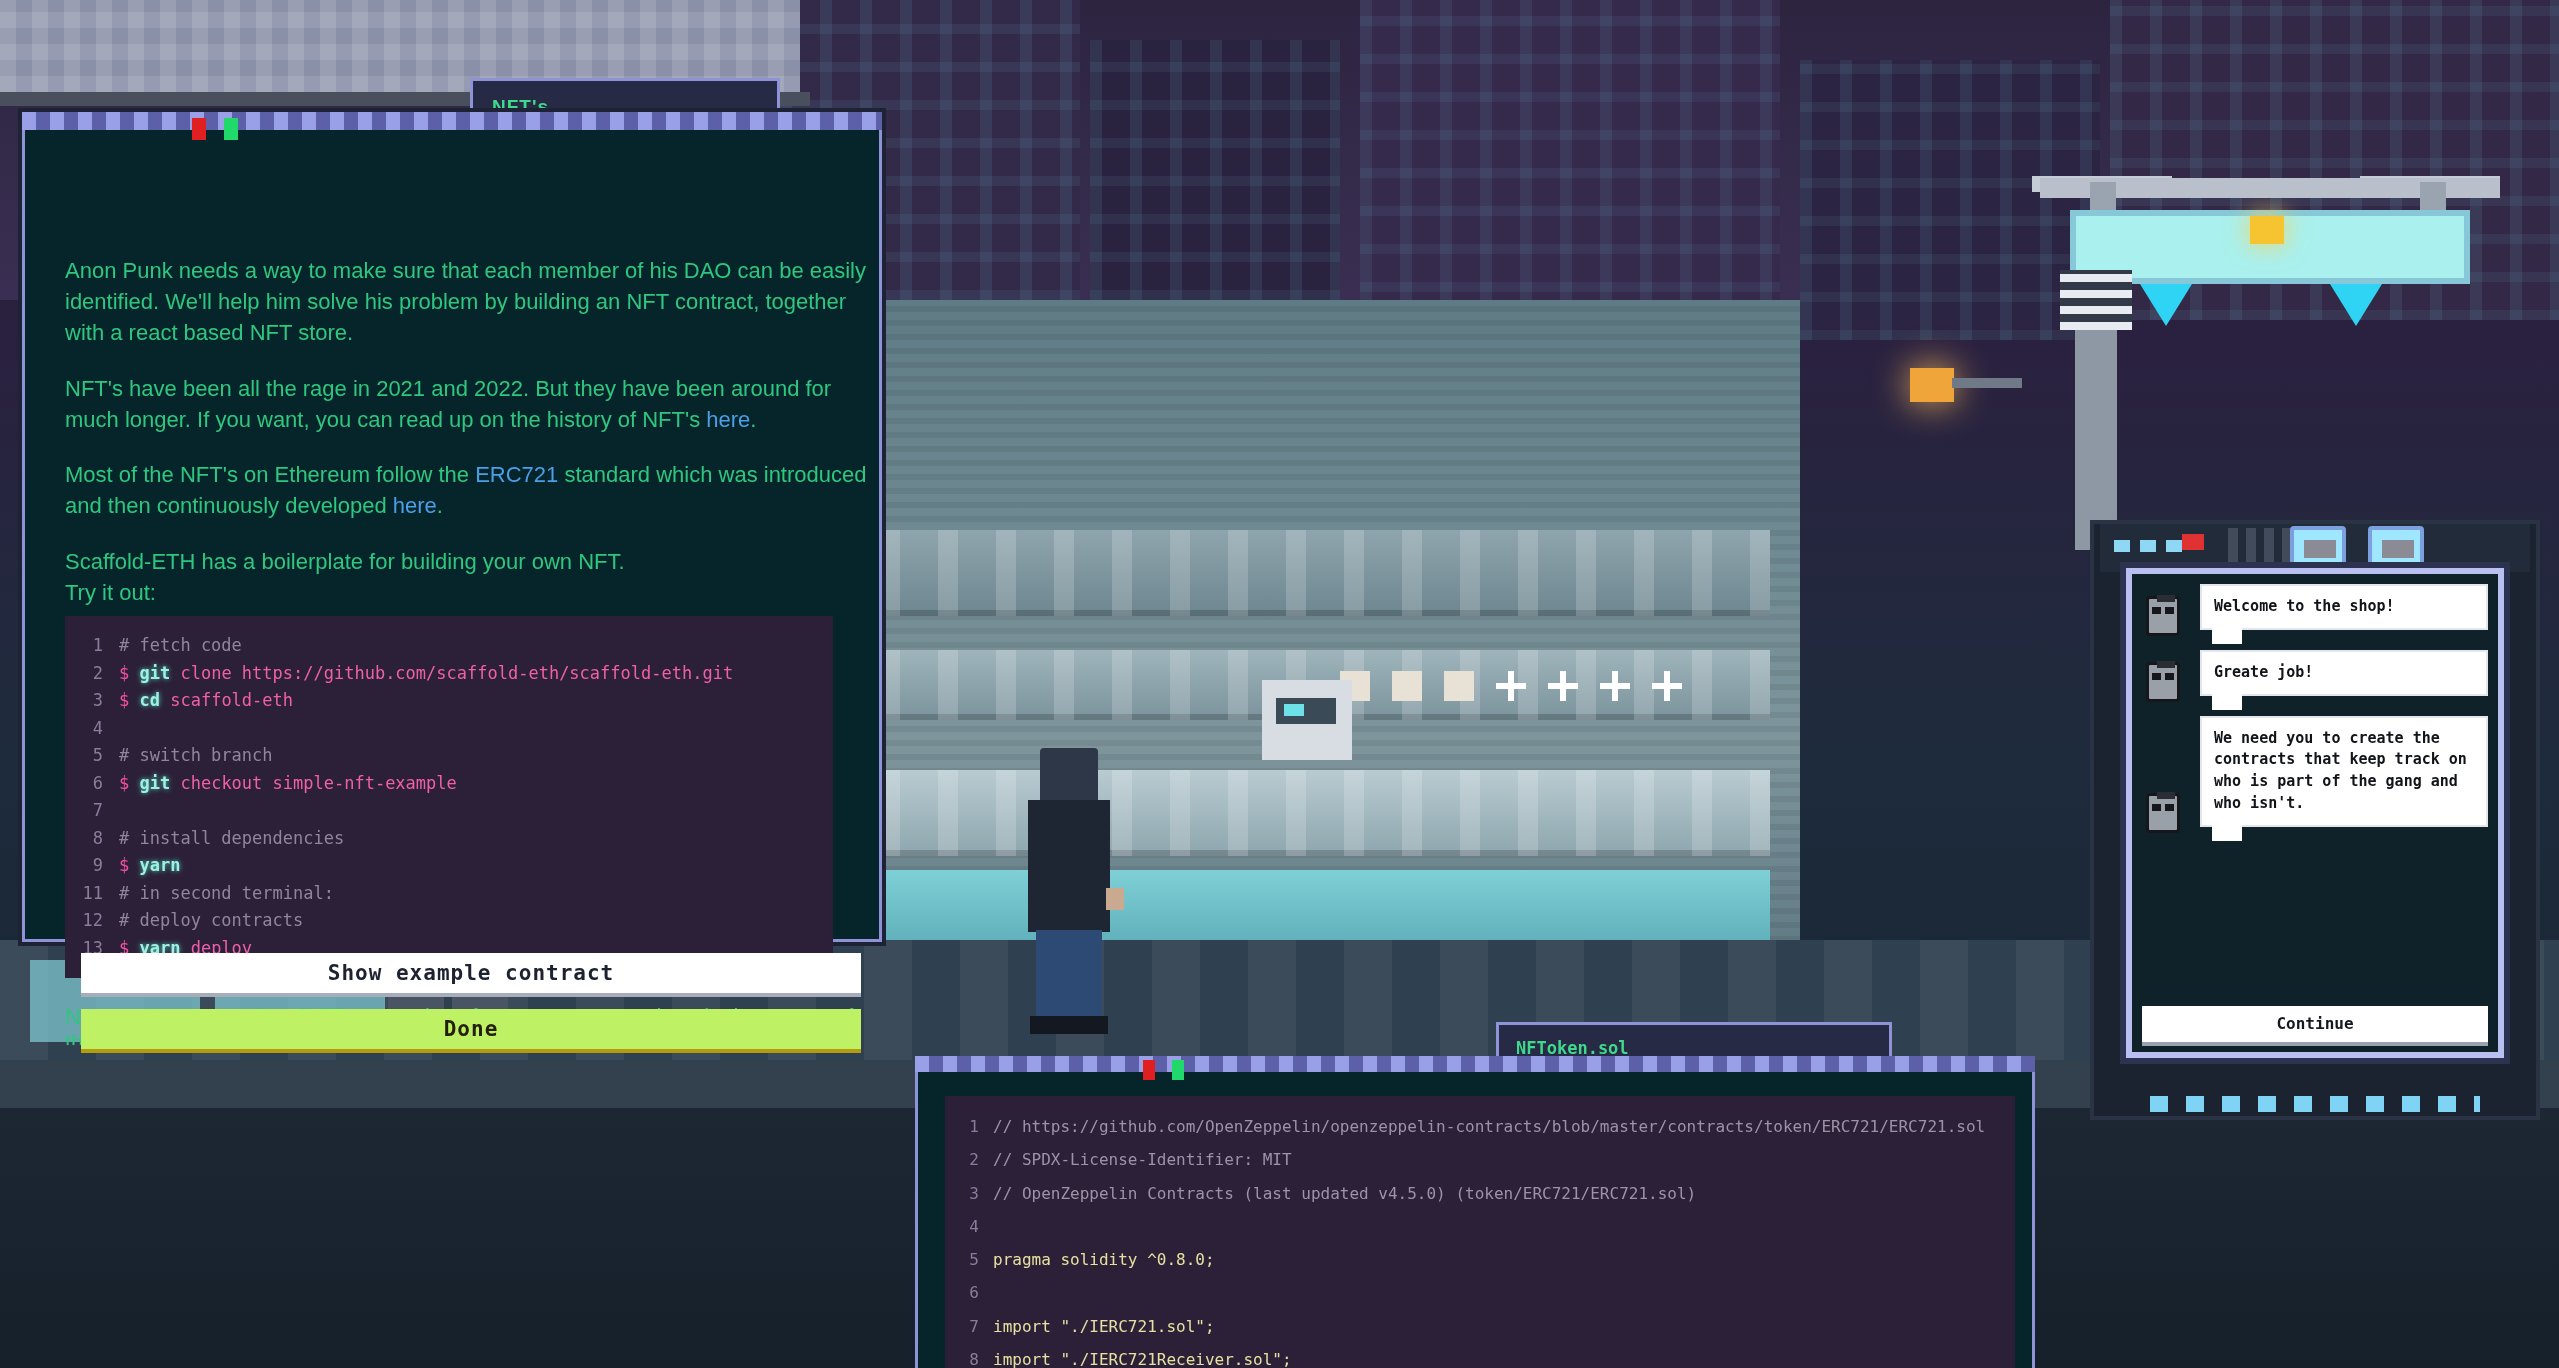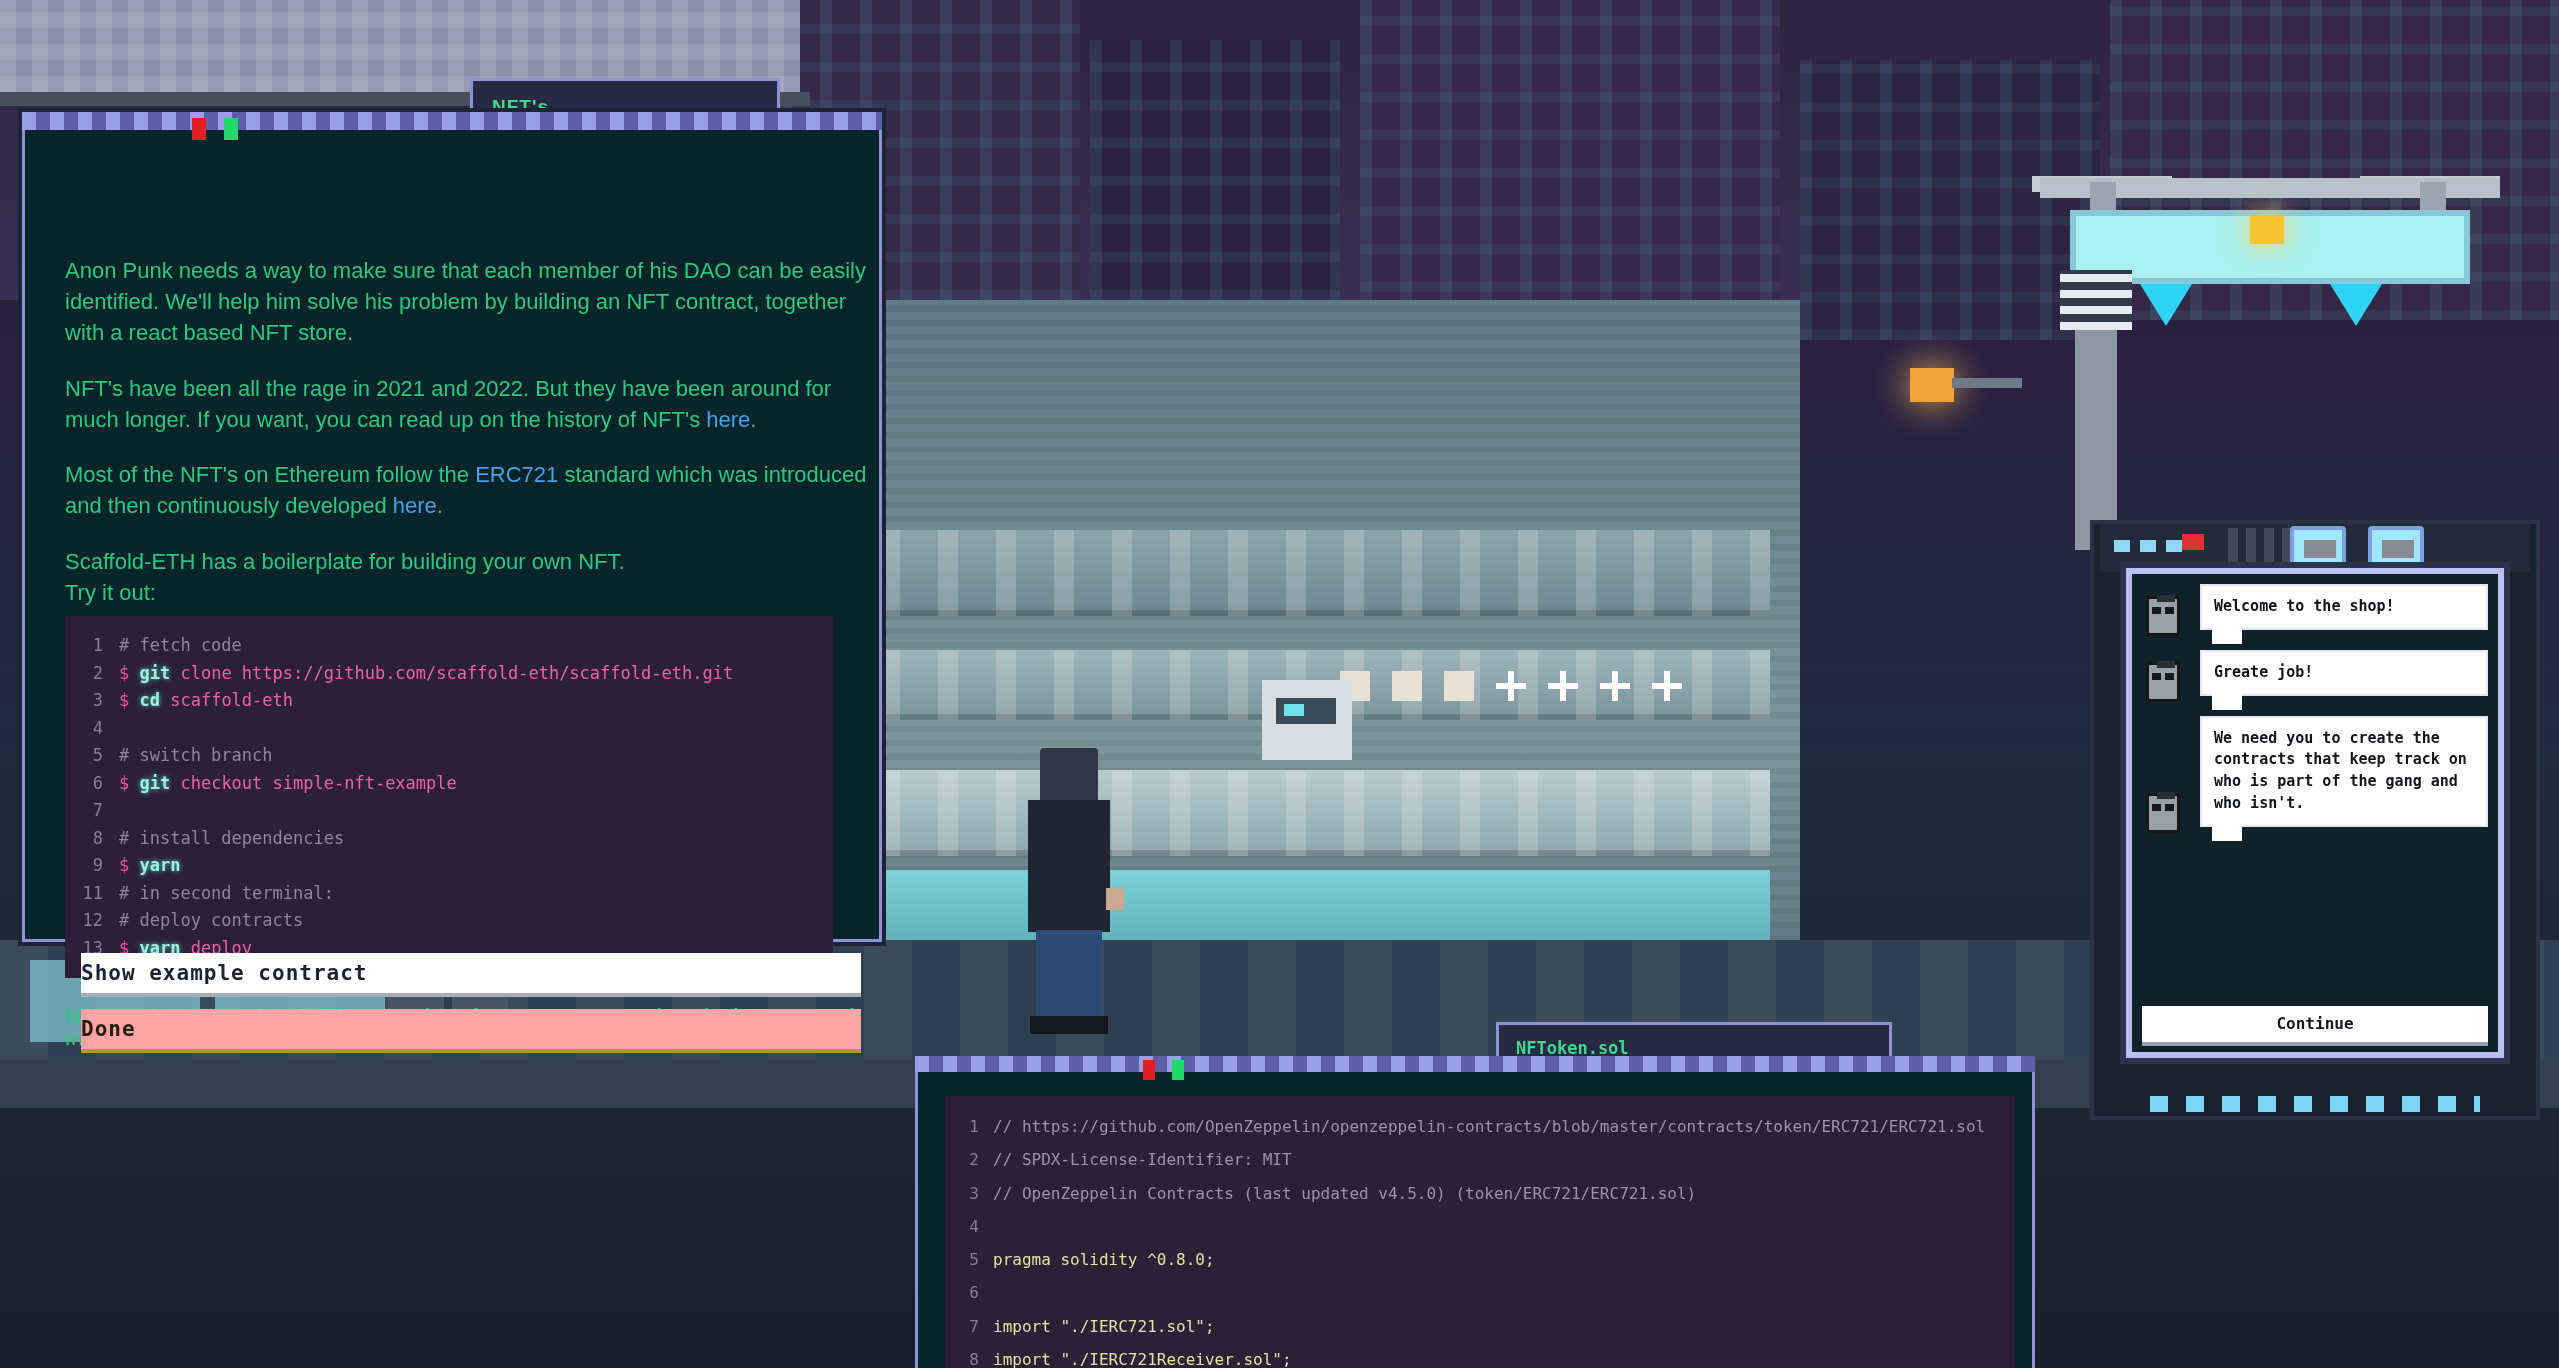--- a/index.html
+++ b/index.html
@@ -188,26 +188,26 @@
   .ccode{ white-space:pre; color:#c9c2d6; }
   .tok-comment{color:#8f869c;}
   .tok-dollar{color:#f050a0;}
   .tok-cmd{color:#9ff0e0;font-weight:bold;text-shadow:0 0 5px #4fd9c0;}
   .tok-arg{color:#f060a8;}
 
   .note{ font-family:"Liberation Sans", sans-serif; font-size:22px; color:#2fc77f; margin:4px 0 30px 0;}
 
   .btn-row{ position:absolute; left:56px; top:838px; width:780px; }
   .btn{
-    display:block; width:780px; height:40px; line-height:40px; text-align:left;
+    display:block; width:780px; height:40px; line-height:40px; text-align:center;
     font-family:"DejaVu Sans Mono", monospace; font-weight:bold; font-size:21px;
     letter-spacing:1px; border:none; cursor:pointer;
   }
   .btn-show{ background:#ffffff; color:#1c2230; box-shadow:0 4px 0 #a7adbb; margin-bottom:16px;}
-  .btn-done{ background:#fca5a5; color:#241f06; box-shadow:0 4px 0 #b39c10;}
+  .btn-done{ background:#bef264; color:#241f06; box-shadow:0 4px 0 #b39c10;}
 
   
   .chat{
     position:absolute;left:2126px;top:568px;width:378px;height:490px;
     background:#0f2229; border:6px solid #b9bff0;
     box-shadow:0 0 0 6px #2b3350;
   }
   .chat-inner{ position:absolute; inset:10px; }
   .msg-row{ position:relative; margin-bottom:20px; }
   .avatar{

